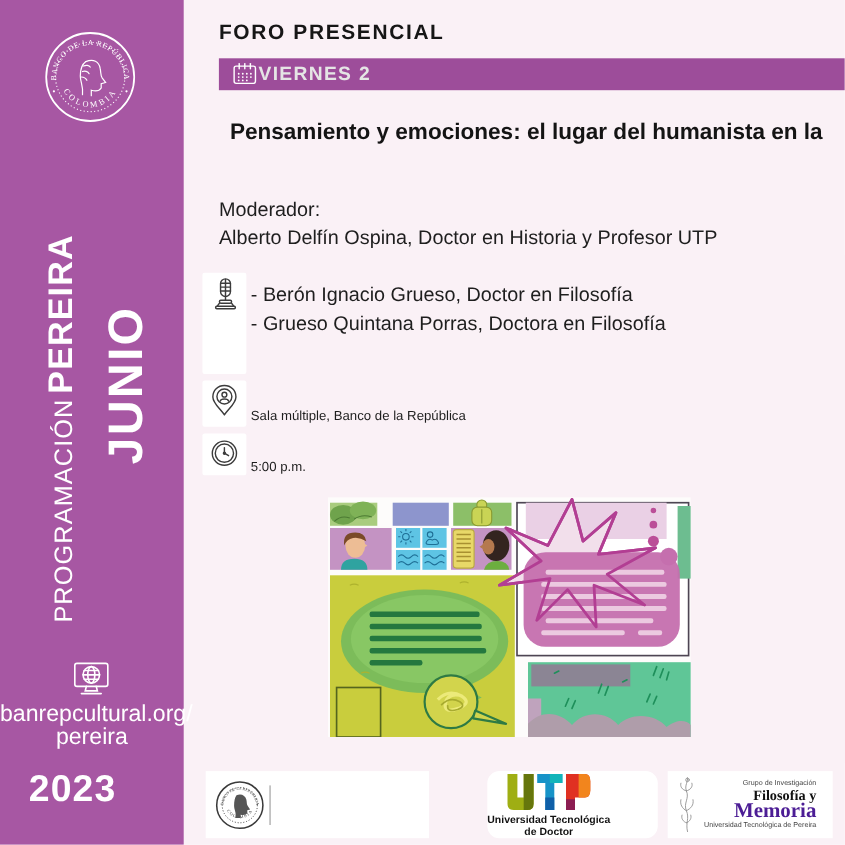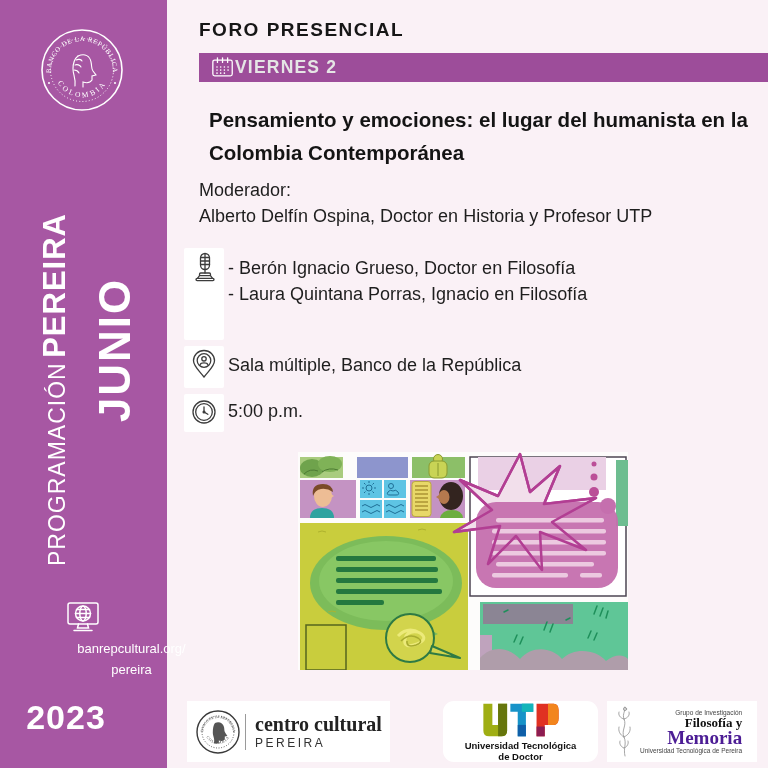--- a/index.html
+++ b/index.html
@@ -12,48 +12,48 @@
   .seal{position:absolute;left:39px;top:27px;}
   .vtext1{position:absolute;left:-110px;top:383px;width:330px;height:36px;
     transform:rotate(-90deg);white-space:nowrap;color:#fff;text-align:center;}
   .vtext1 .reg{font-size:23px;font-weight:400;letter-spacing:1px;}
   .vtext1 .bold{font-size:31px;font-weight:800;letter-spacing:1px;}
   .vtext2{position:absolute;left:31px;top:324px;width:170px;height:52px;
     transform:rotate(-90deg);white-space:nowrap;color:#fff;text-align:center;
     font-size:44px;font-weight:800;letter-spacing:2px;}
   .monitor{position:absolute;left:65px;top:601px;}
   .weburl{position:absolute;left:0;top:638px;width:167px;text-align:center;
-    color:#fff;font-size:13px;line-height:21px;margin-left:48px;}
+    color:#fff;font-size:21px;line-height:21px;}
   .year{position:absolute;left:0;top:698px;width:132px;text-align:center;
     color:#fff;font-size:34px;font-weight:800;letter-spacing:1px;}
   
   .foro{position:absolute;left:199px;top:19px;font-size:19px;font-weight:700;
     letter-spacing:1.5px;color:#161616;}
   .banner{position:absolute;left:199px;top:53px;width:569px;height:29px;
     background:#9d4d9a;display:flex;align-items:center;}
   .banner .cal{margin-left:12px;}
   .banner .lbl{color:#e5e5e5;font-size:17.5px;font-weight:700;letter-spacing:1.2px;}
   
   .etitle{position:absolute;left:199px;top:104px;width:560px;
     font-size:20.5px;font-weight:700;line-height:32.5px;color:#141414;margin-left:10px;}
   .mod{position:absolute;left:199px;top:177px;font-size:18px;line-height:26px;color:#1e1e1e;}
   .chip{position:absolute;background:#fff;border-radius:2px;}
   .chip.c1{left:184px;top:248px;width:40px;height:92px;}
   .chip.c2{left:184px;top:346px;width:40px;height:42px;}
   .chip.c3{left:184px;top:394px;width:40px;height:38px;}
   .icon-abs{position:absolute;}
   .guests{position:absolute;left:228px;top:256px;font-size:18px;line-height:25.5px;color:#1e1e1e;}
-  .rowtext{position:absolute;left:228px;font-size:18px;color:#1e1e1e;}
+  .rowtext{position:absolute;left:228px;font-size:12px;color:#1e1e1e;margin-top:16px;}
   .loc{top:355px;} .time{top:401px;}
   
   .illus{position:absolute;left:298px;top:452px;width:330px;height:218px;}
   
   .card{position:absolute;top:701px;height:61px;background:#fff;display:flex;align-items:center;}
   .card.cc{left:187px;width:203px;}
-  .card.utp{left:443px;width:155px;justify-content:center;border-radius:11px;}
+  .card.utp{left:443px;width:155px;border-radius:11px;}
   .card.fm{left:607px;width:150px;}
   .cc-div{width:1px;height:36px;background:#9a9a9a;margin:0 9px 0 4px;}
   .cc-name{font-family:"Liberation Serif",serif;font-size:20px;font-weight:700;color:#222;line-height:20px;}
   .cc-sub{font-size:12px;letter-spacing:2.5px;color:#333;margin-top:2px;}
   .utp-col{display:flex;flex-direction:column;align-items:center;}
   .utp-name{font-size:9.5px;font-weight:700;color:#111;line-height:11px;text-align:center;margin-top:2px;}
   .fm-col{display:flex;flex-direction:column;align-items:flex-end;margin-left:2px;}
   .fm-tiny{font-size:6.5px;color:#444;}
   .fm-l1{font-family:"Liberation Serif",serif;font-size:13px;font-weight:700;color:#111;line-height:13px;}
   .fm-l2{font-family:"Liberation Serif",serif;font-size:19px;font-weight:700;color:#4c1d95;line-height:18px;}
@@ -132,21 +132,20 @@
         <circle cx="6.5" cy="18.1" r="0.9"></circle>
           <circle cx="10.5" cy="18.1" r="0.9"></circle>
         <circle cx="14.5" cy="18.1" r="0.9"></circle>
       </g>
     </svg>
     <span class="lbl">VIERNES 2</span>
   </div>
 
   <div class="etitle">
     <div>Pensamiento y emociones: el lugar del humanista en la</div>
-    <div>Colombia Contemporánea</div>
   </div>
 
   <div class="mod">
     <div>Moderador:</div>
     <div>Alberto Delfín Ospina, Doctor en Historia y Profesor UTP</div>
   </div>
 
   <div class="chip c1"></div>
   <div class="chip c2"></div>
   <div class="chip c3"></div>
@@ -158,21 +157,21 @@
     <line x1="9" y1="12.5" x2="17.5" y2="12.5"></line>
     <line x1="13" y1="2" x2="13" y2="17"></line>
     <line x1="13" y1="17.5" x2="13" y2="21"></line>
     <rect x="7.5" y="21" width="11" height="2.6" rx="1.2"></rect>
     <path d="M7.5,23.6 L5.5,26.4 M18.5,23.6 L20.5,26.4"></path>
     <rect x="4" y="26.4" width="18" height="2.2" rx="1.1"></rect>
   </svg>
 
   <div class="guests">
     <div>- Berón Ignacio Grueso, Doctor en Filosofía</div>
-    <div>- Laura Quintana Porras, Ignacio en Filosofía</div>
+    <div>- Grueso Quintana Porras, Doctora en Filosofía</div>
   </div>
 
   <svg class="icon-abs" style="left:190px;top:349px;" width="28" height="30" viewBox="0 0 28 30" stroke="#3c3c3c" stroke-width="1.3" fill="none" stroke-linecap="round">
     <path d="M14,1.5 C8,1.5 3.5,6 3.5,11.8 C3.5,17 8.5,21 14,28 C19.5,21 24.5,17 24.5,11.8 C24.5,6 20,1.5 14,1.5 Z"></path>
     <circle cx="14" cy="11.5" r="6.8"></circle>
     <circle cx="14" cy="9.8" r="2.2"></circle>
     <path d="M10.2,15.6 C10.8,13.2 17.2,13.2 17.8,15.6"></path>
   </svg>
   <div class="rowtext loc">Sala múltiple, Banco de la República</div>
 
@@ -304,24 +303,20 @@
         </defs>
       <text font-size="3.6" fill="#3a3a3a" font-family="Liberation Serif,serif">
         <textPath href="#fArcT" startOffset="50%" text-anchor="middle">BANCO DE LA REPÚBLICA</textPath>
       </text>
       <text font-size="3.8" fill="#3a3a3a" letter-spacing="1" font-family="Liberation Serif,serif">
         <textPath href="#fArcB" startOffset="50%" text-anchor="middle">COLOMBIA</textPath>
       </text>
       <path d="M20,14 c4,-2 8,0 9,4 c0.6,2.6 0,4 1.4,6 l2,3 -2.6,0.6 0,2.6 c-1.4,2 -4,2 -6,1.4 l0,3 -5,0 c1.4,-5 -1,-7 -1,-11 c0,-4 0.6,-7.6 2.2,-9.6 z" fill="#555"></path>
     </svg>
     <div class="cc-div"></div>
-    <div>
-      <div class="cc-name">centro cultural</div>
-      <div class="cc-sub">PEREIRA</div>
-    </div>
   </div>
 
   <div class="card utp">
     <div class="utp-col">
       <svg width="96" height="36" viewBox="0 0 96 44">
         <path d="M2,2 L13,2 L13,28 L20,28 L20,2 L31,2 L31,35 Q31,42 24,42 L9,42 Q2,42 2,35 Z" fill="#9fae13"></path>
         <path d="M20,2 L31,2 L31,35 Q31,42 24,42 L20,42 Z" fill="#66760c"></path>
         <path d="M35,2 L63,2 L63,12 L54,12 L54,42 L44,42 L44,12 L35,12 Z" fill="#1793c8"></path>
         <path d="M49,2 L63,2 L63,12 L49,12 Z" fill="#13b5ba"></path>
         <path d="M44,28 L54,28 L54,42 L44,42 Z" fill="#0f5fa8"></path>

